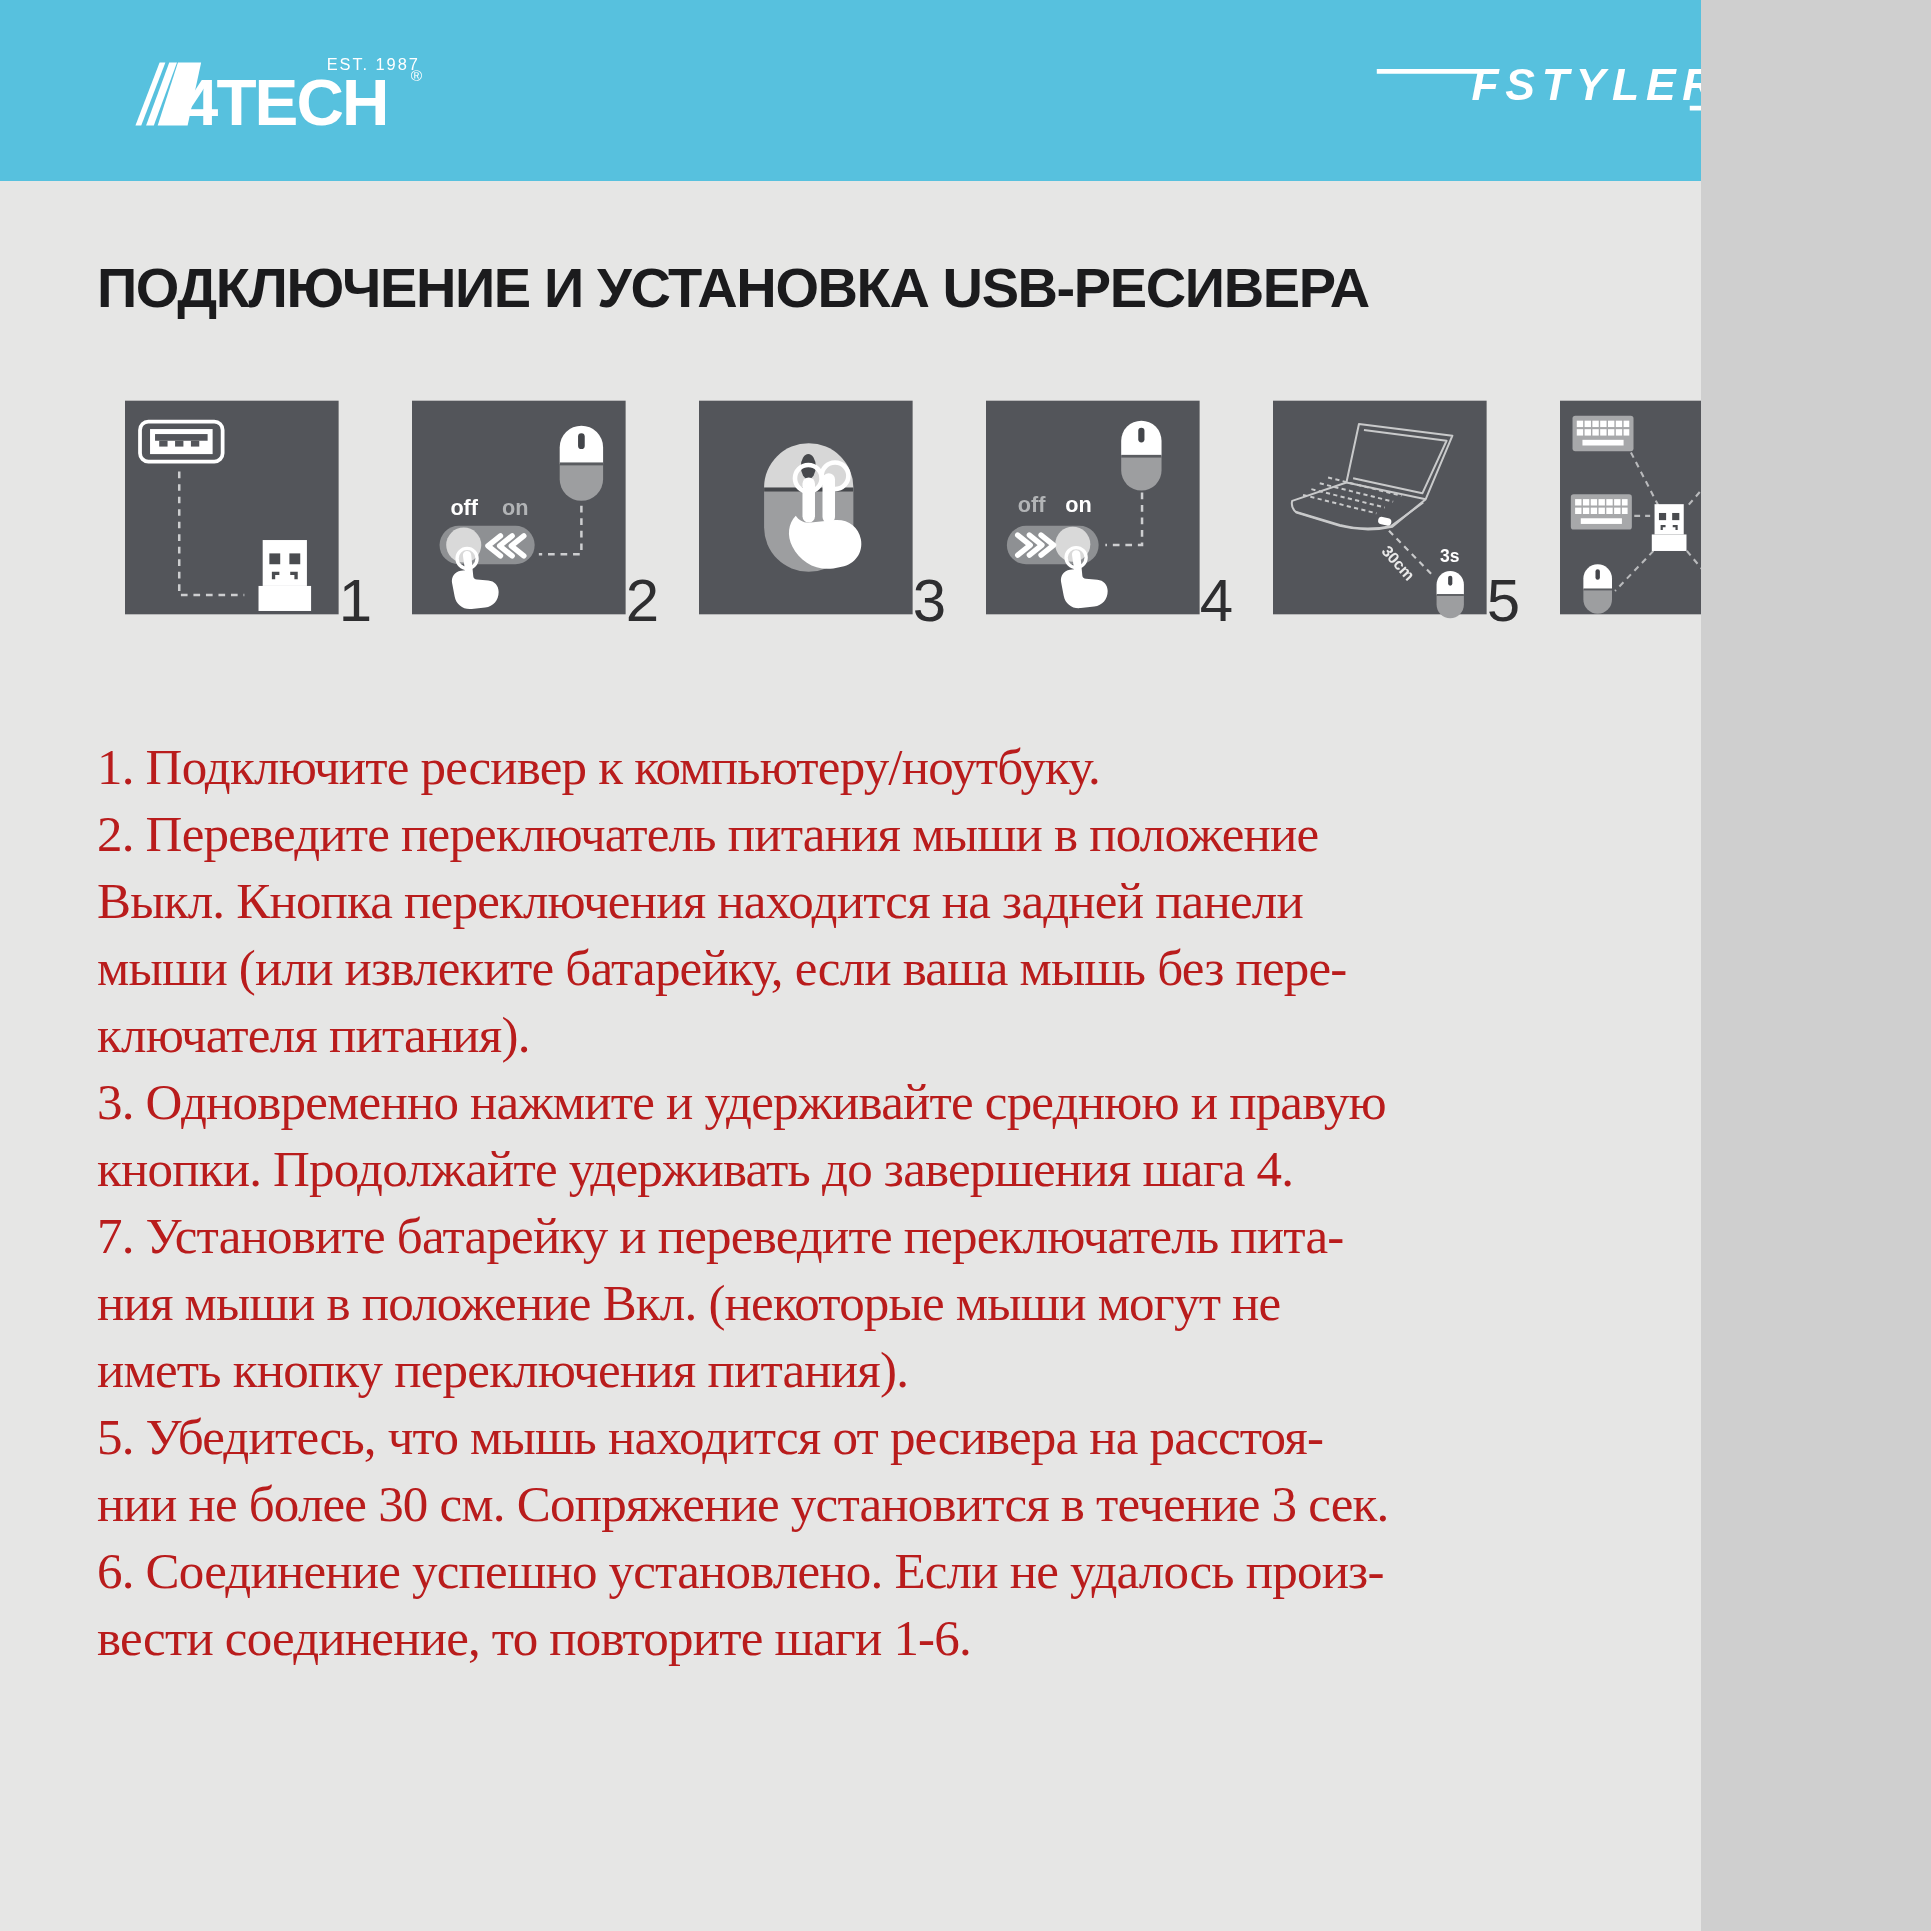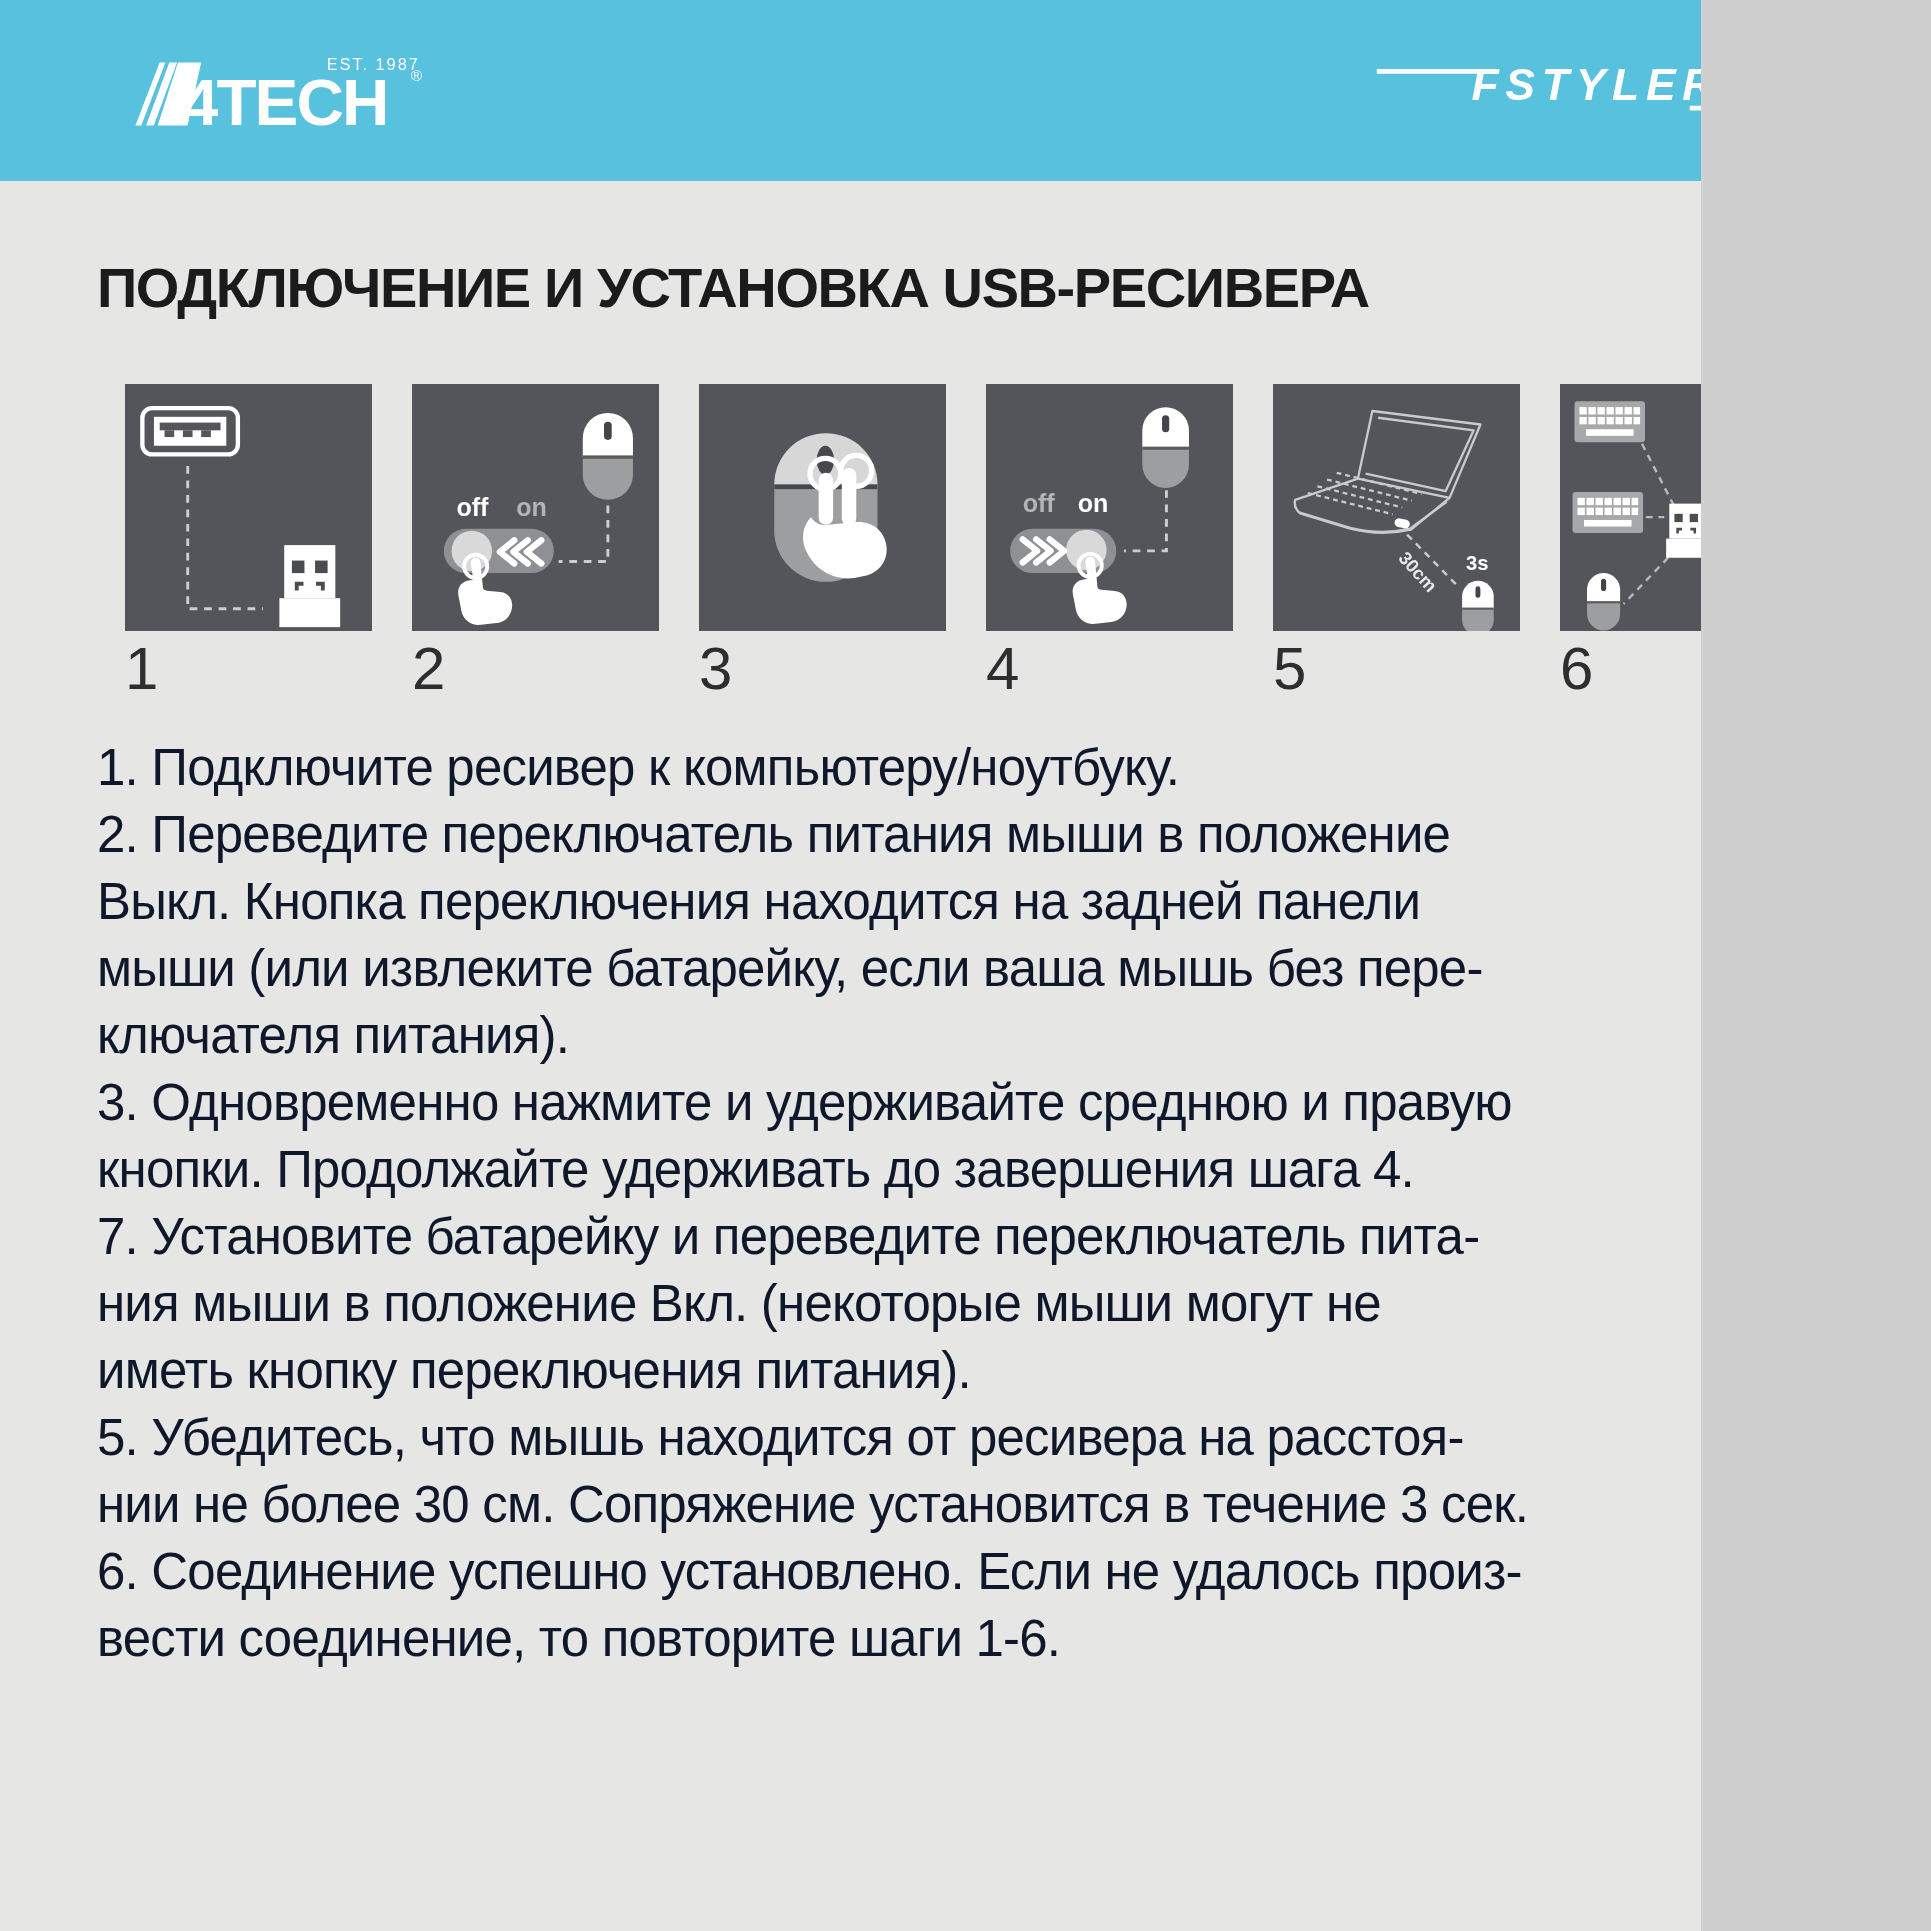--- a/index.html
+++ b/index.html
@@ -4,25 +4,25 @@
 <style>
   html,body{margin:0;padding:0;background:#cfcfcf;}
   .page{position:relative;width:1701px;height:1931px;background:#e6e6e5;overflow:hidden;
         font-family:"Liberation Sans",sans-serif;}
   .header{position:absolute;left:0;top:0;width:1931px;height:181px;background:#57c1de;}
   .brand-svg{position:absolute;left:92px;top:17.4px;}
   .series-svg{position:absolute;left:1371px;top:50px;}
   .page-title{position:absolute;left:97px;top:239px;font-size:56px;font-weight:bold;
         color:#1b1b1d;letter-spacing:-1.4px;white-space:nowrap;margin-top:16px;}
   .figs{position:absolute;left:125px;top:384px;display:flex;gap:40px;}
-  .fig{display:flex;flex-direction:column;align-items:flex-start;width:247px;}
+  .fig{display:flex;flex-direction:row;align-items:flex-end;width:247px;}
   .fig svg.tile{display:block;}
   .fig-num{margin-top:7.7px;font-size:60px;color:#2e2e30;line-height:1;}
   .instr{position:absolute;left:97px;top:734px;}
-  .instr .line{font-size:51px;line-height:67px;color:#0f172a;letter-spacing:-0.8px;white-space:nowrap;}
+  .instr .line{font-size:51px;line-height:67px;color:#b91c1c;letter-spacing:-0.8px;white-space:nowrap;font-family:Liberation Serif, serif;}
   text{font-family:"Liberation Sans",sans-serif;}
   .est-text{font-size:17px;letter-spacing:2px;fill:#ffffff;}
   .reg-text{font-size:16px;fill:#ffffff;}
   .brand-text{font-size:68px;font-weight:bold;letter-spacing:-2px;fill:#ffffff;}
   .series-text{font-size:46px;font-weight:bold;font-style:italic;letter-spacing:7px;fill:#ffffff;}
   .onoff{font-size:26px;font-weight:bold;}
   .lbl-bright{fill:#ffffff;}
   .lbl-dim{fill:#b2b4b6;}
   .dist-text{font-size:19px;font-weight:bold;fill:#e9e9e9;}
   .time-text{font-size:21px;font-weight:bold;fill:#ffffff;}

